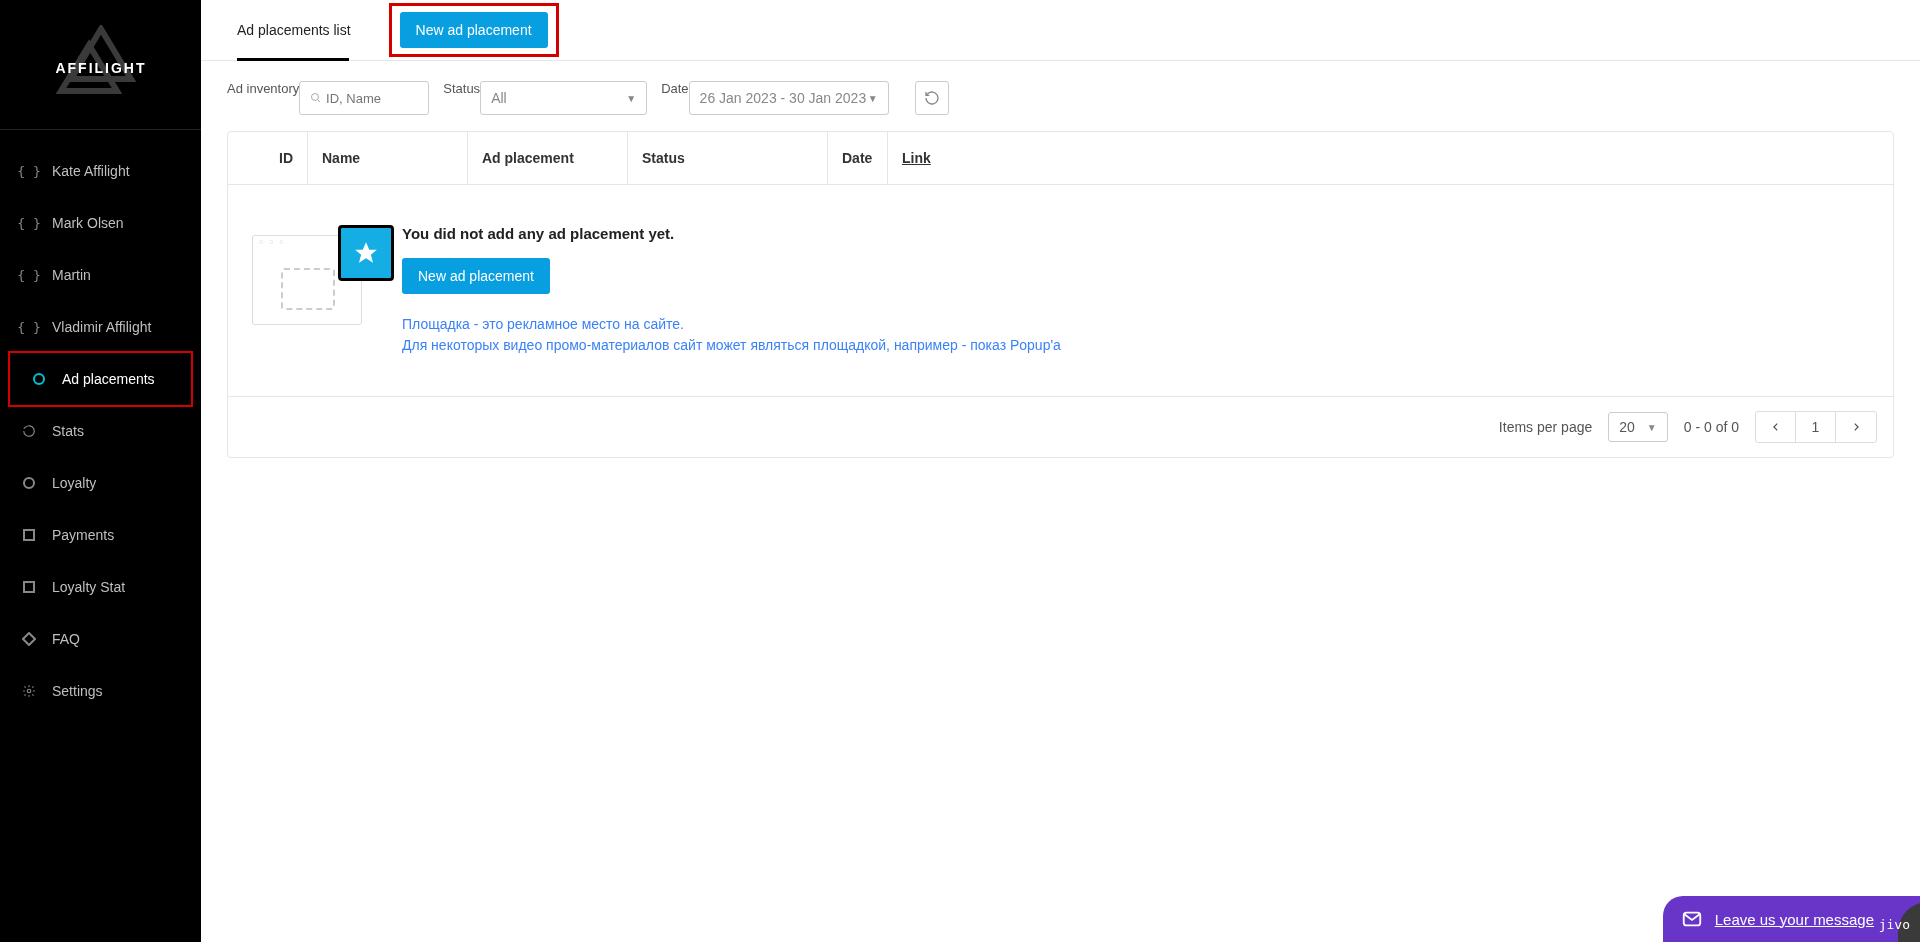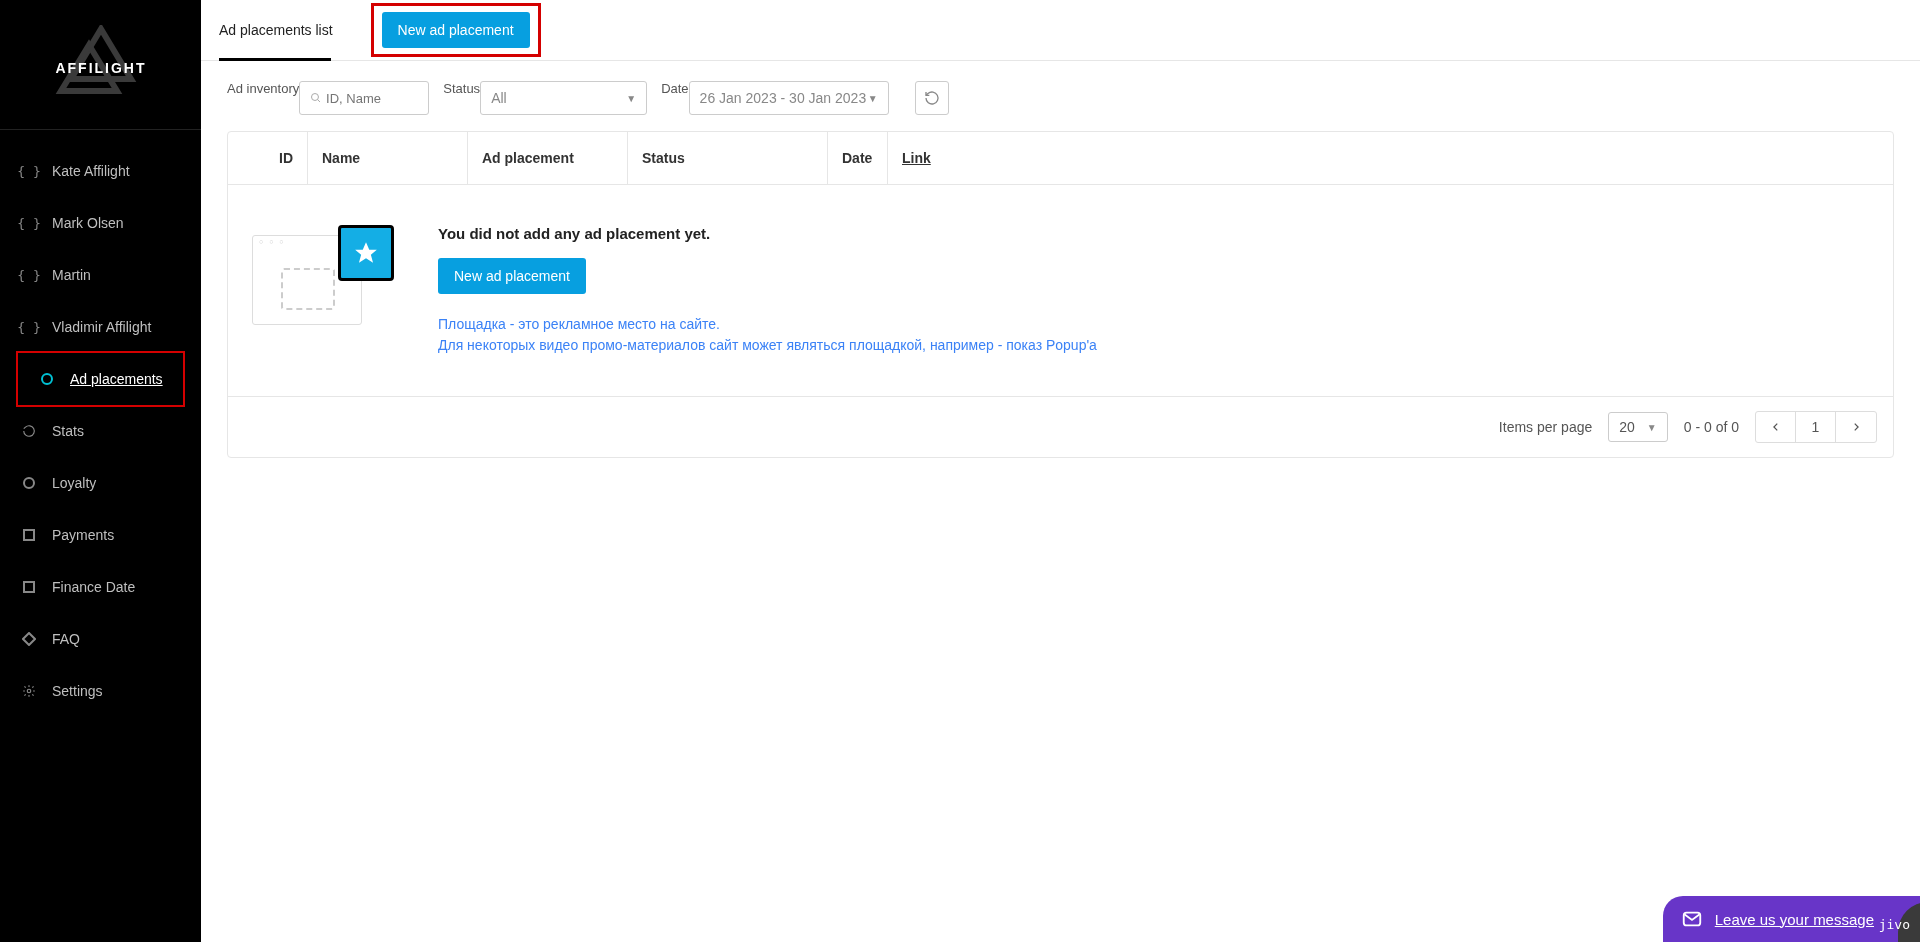--- a/index.html
+++ b/index.html
@@ -31,33 +31,32 @@
     padding: 18px 20px;
     color: #bfbfbf;
     cursor: pointer;
     white-space: nowrap;
   }
   .nav-item .icon-slot { width: 18px; margin-right: 14px; display: inline-flex; justify-content: center; }
   .nav-item.active {
     color: #fff;
     border: 2px solid #d40000;
     background: #000;
-    margin: -2px 16px;
-    text-decoration: underline;
+    margin: -2px 8px;
   }
   .nav-item.active .icon-slot svg circle { stroke: #00c1d4; }
   .nav-item span.label { font-size: 14px; }
 
   
   .main { flex: 1; background: #fff; overflow: auto; padding-bottom: 80px; }
   .tabs-row {
     display: flex;
     align-items: center;
     border-bottom: 1px solid #e6e6e6;
-    padding: 0 18px;
+    padding: 0 36px;
   }
   .tab {
     padding: 22px 18px 22px 0;
     margin-right: 20px;
     font-weight: 500;
     color: #222;
     cursor: pointer;
     position: relative;
   }
   .tab.active::after {
@@ -111,21 +110,21 @@
   .thead { display: flex; border-bottom: 1px solid #e6e6e6; }
   .th { padding: 18px 14px; font-weight: 600; color: #333; font-size: 14px; border-right: 1px solid #e6e6e6; }
   .th:last-child { border-right: none; flex: 1; text-decoration: underline; }
   .th-id { width: 80px; text-align: right; }
   .th-name { width: 160px; }
   .th-ad   { width: 160px; }
   .th-stat { width: 200px; }
   .th-date { width: 60px; }
   .th-link { flex: 1; }
 
-  .empty { display: flex; gap: 56px; padding: 40px 24px 40px 24px; }
+  .empty { display: flex; gap: 20px; padding: 40px 24px 40px 24px; }
   .empty-illus { width: 130px; position: relative; flex-shrink: 0; }
   .empty-browser {
     width: 110px; height: 90px; border: 1px solid #ddd; border-radius: 3px;
     position: relative; margin-top: 10px;
   }
   .empty-browser::before {
     content: '○ ○ ○';
     position: absolute; top: 2px; left: 6px; font-size: 7px; color: #ccc; letter-spacing: 2px;
   }
   .empty-browser .dashed {
@@ -241,21 +240,21 @@
           </svg>
         </span>
         <span class="label">Payments</span>
       </div>
       <div class="nav-item">
         <span class="icon-slot">
           <svg width="14" height="14">
             <rect x="2" y="2" width="10" height="10" fill="none" stroke="#888" stroke-width="2"></rect>
           </svg>
         </span>
-        <span class="label">Finance Date</span>
+        <span class="label">Loyalty Stat</span>
       </div>
       <div class="nav-item">
         <span class="icon-slot">
           <svg width="14" height="14">
             <polygon points="7,1 13,7 7,13 1,7" fill="none" stroke="#888" stroke-width="2"></polygon>
           </svg>
         </span>
         <span class="label">FAQ</span>
       </div>
       <div class="nav-item">

